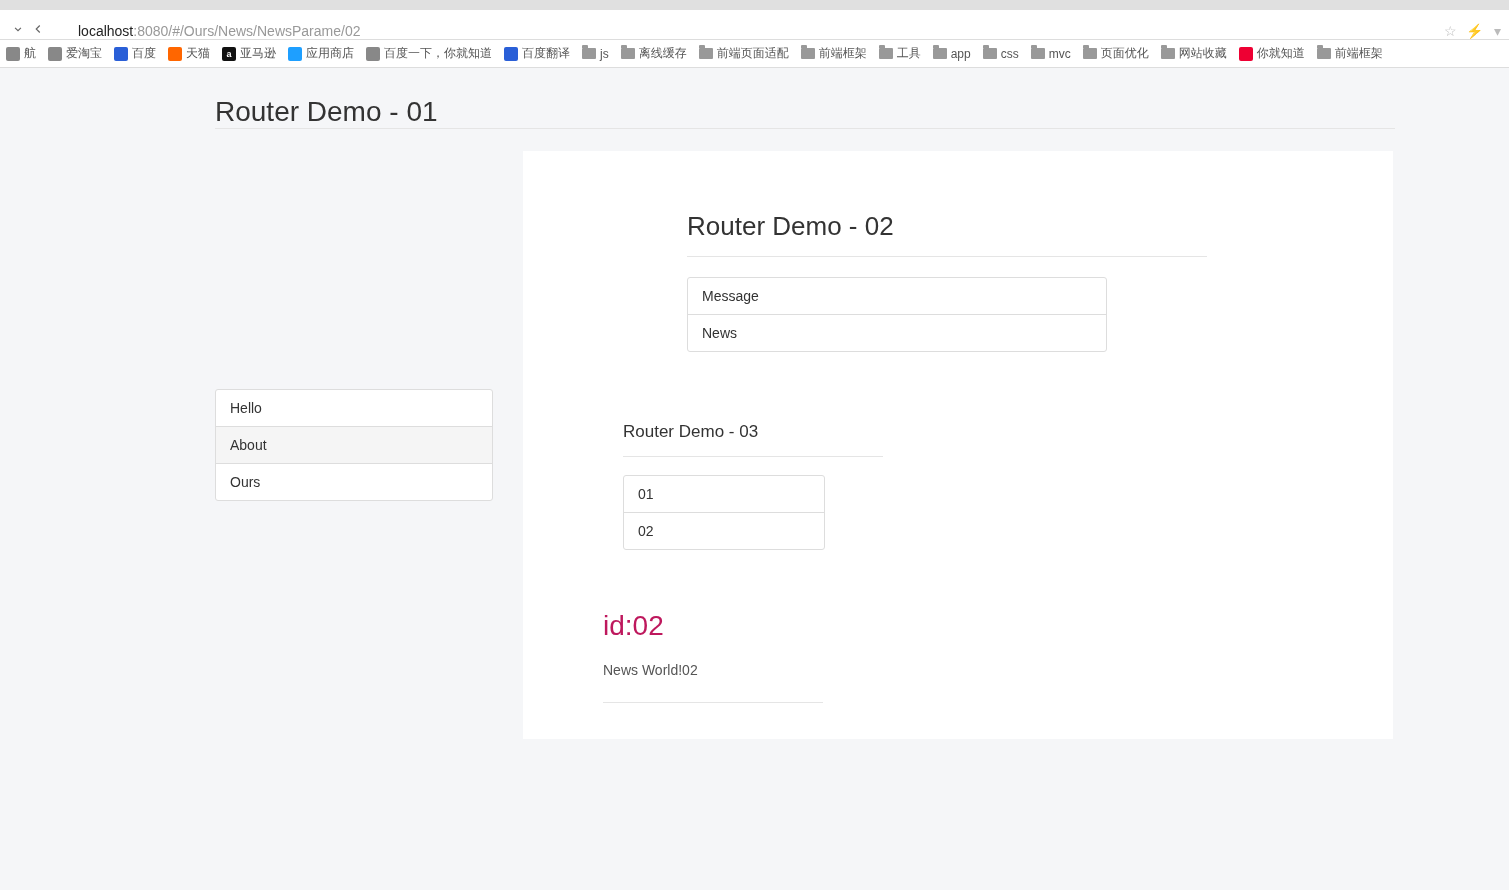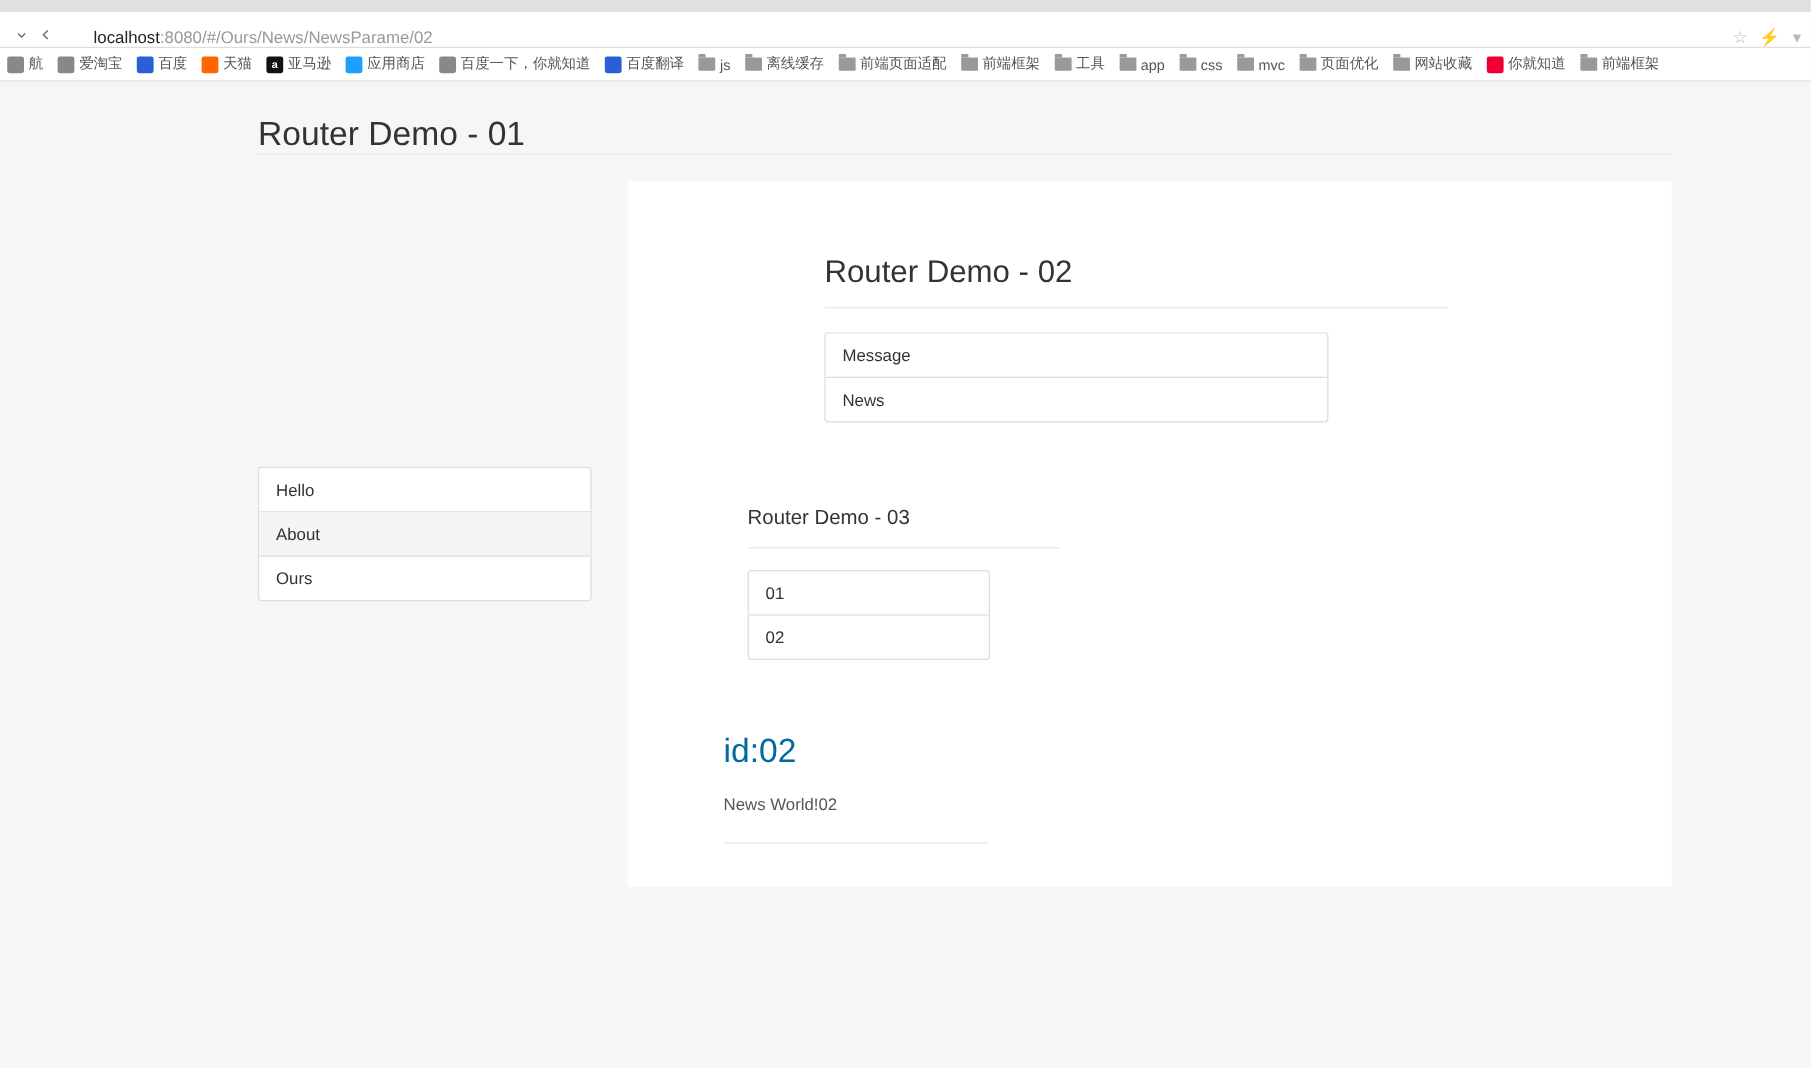--- a/index.html
+++ b/index.html
@@ -176,21 +176,21 @@
   }
   .list3 .li:last-child { border-bottom:none; }
 
   .detail {
     margin-top: 60px;
     margin-left: -20px;
   }
   .detail-title {
     font-size: 28px;
     font-weight: 500;
-    color:#0369a1;
+    color:#be185d;
   }
   .detail-text {
     margin-top: 20px;
     font-size: 14px;
     color:#555;
   }
   .detail-divider {
     border-bottom:1px solid #e5e5e5;
     width: 220px;
     margin-top: 24px;

